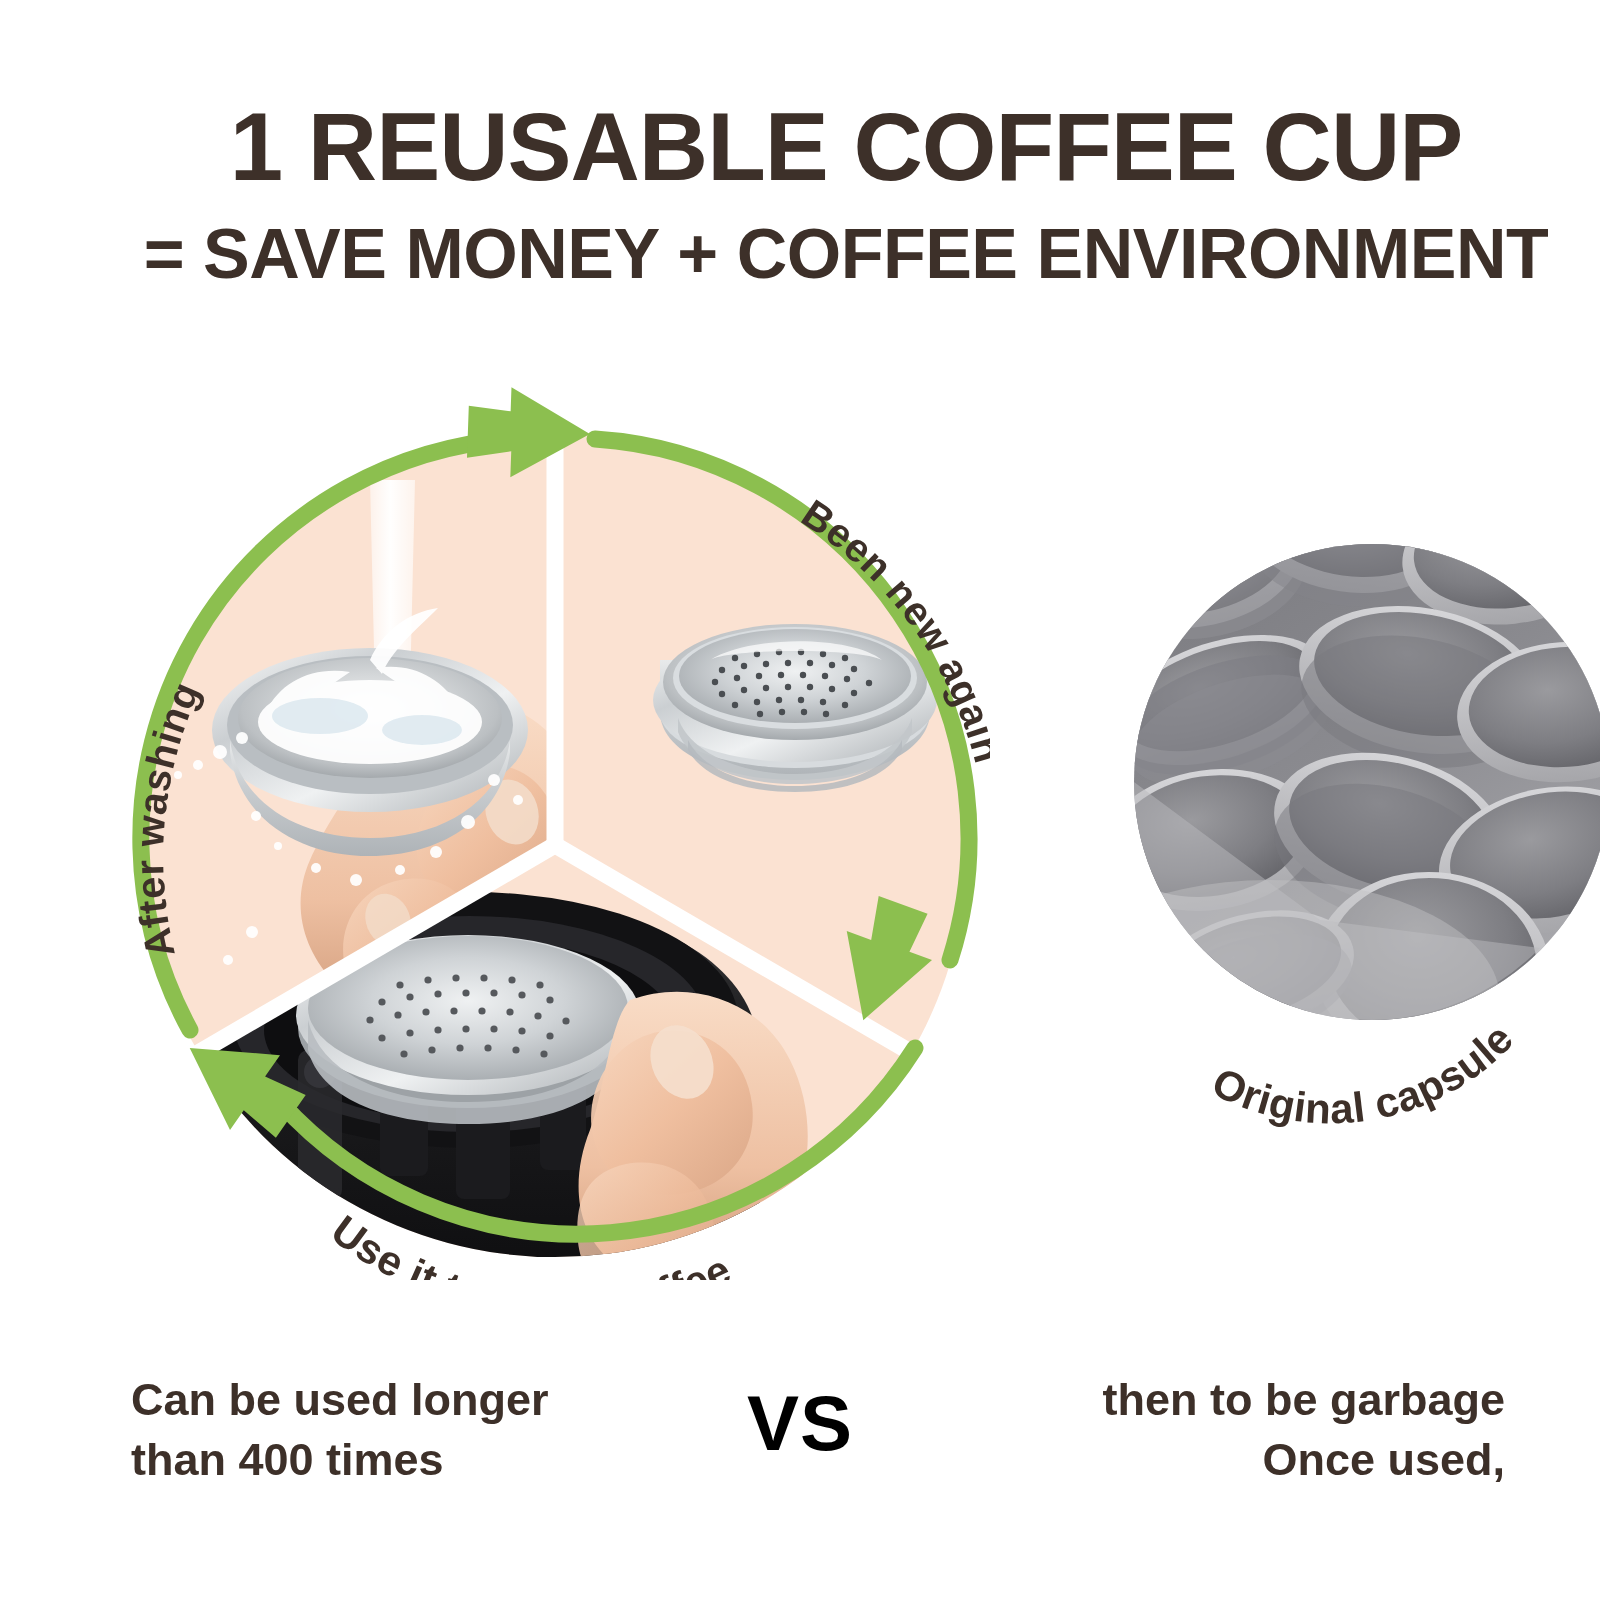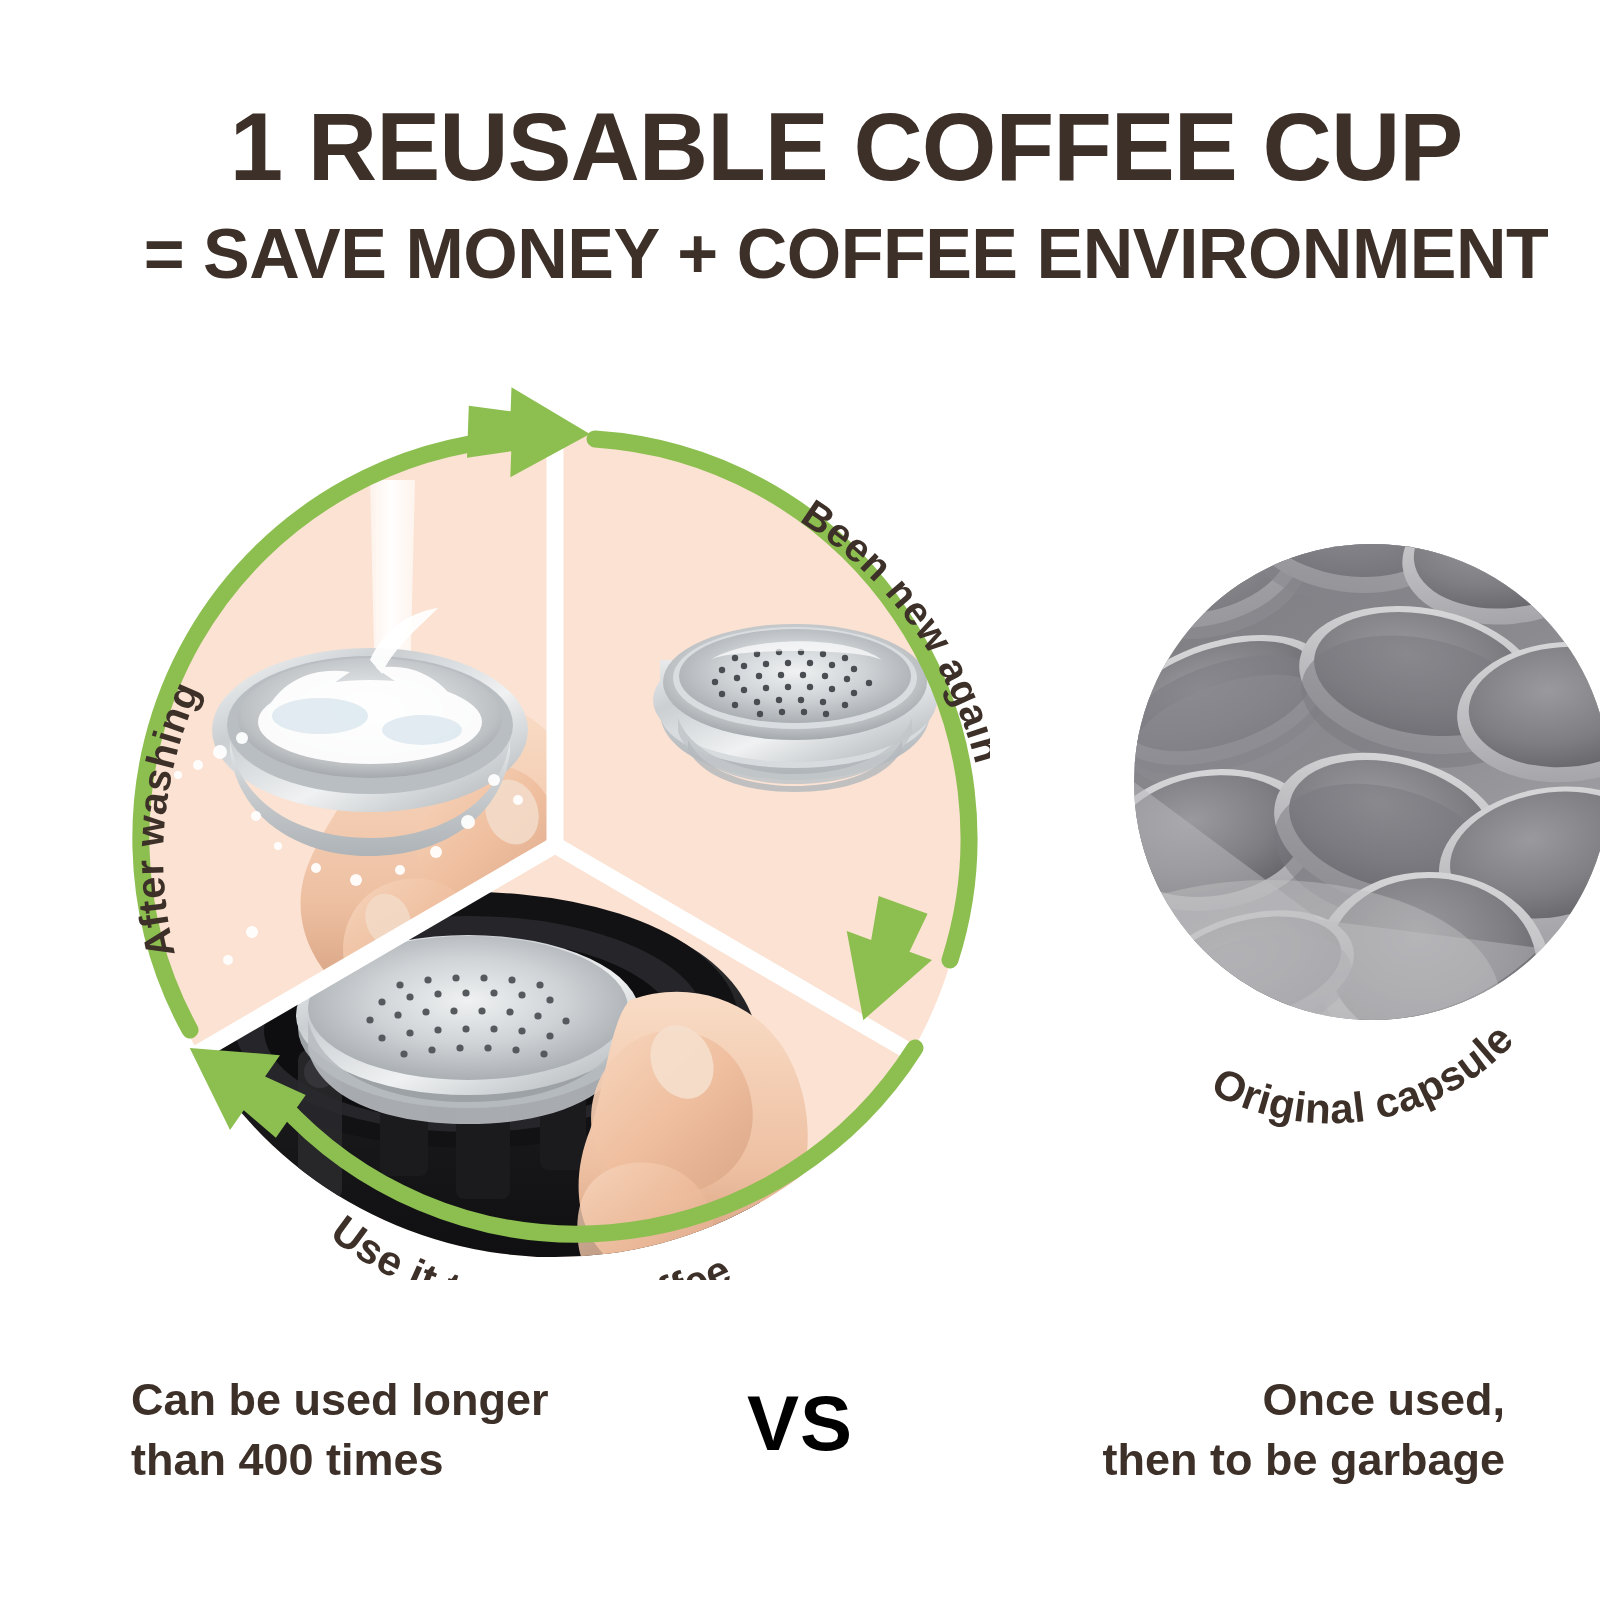--- a/index.html
+++ b/index.html
@@ -500,16 +500,16 @@
   </svg>
 </div>
 
 <div class="caption-row">
   <div class="caption-left">
     <span class="cap-line">Can be used longer</span>
     <span class="cap-line">than 400 times</span>
   </div>
   <div class="caption-vs">VS</div>
   <div class="caption-right">
+    <span class="cap-line">then to be garbage</span>
     <span class="cap-line">Once used,</span>
-    <span class="cap-line">then to be garbage</span>
   </div>
 </div>
 
 </body></html>

